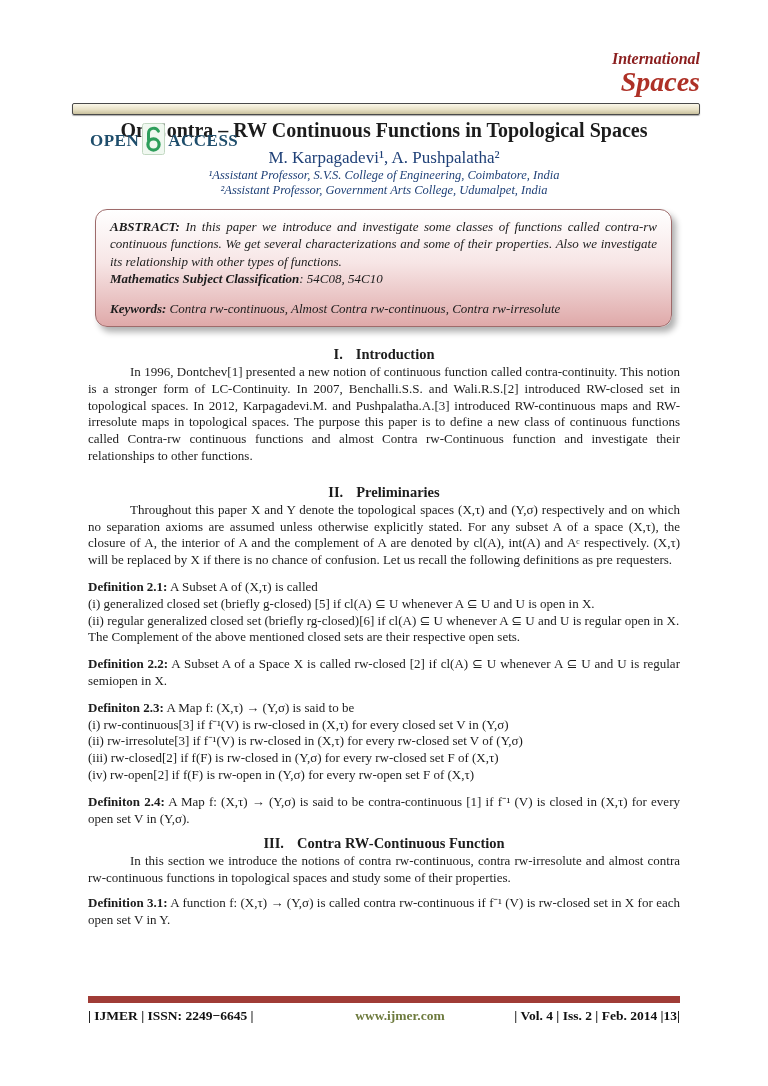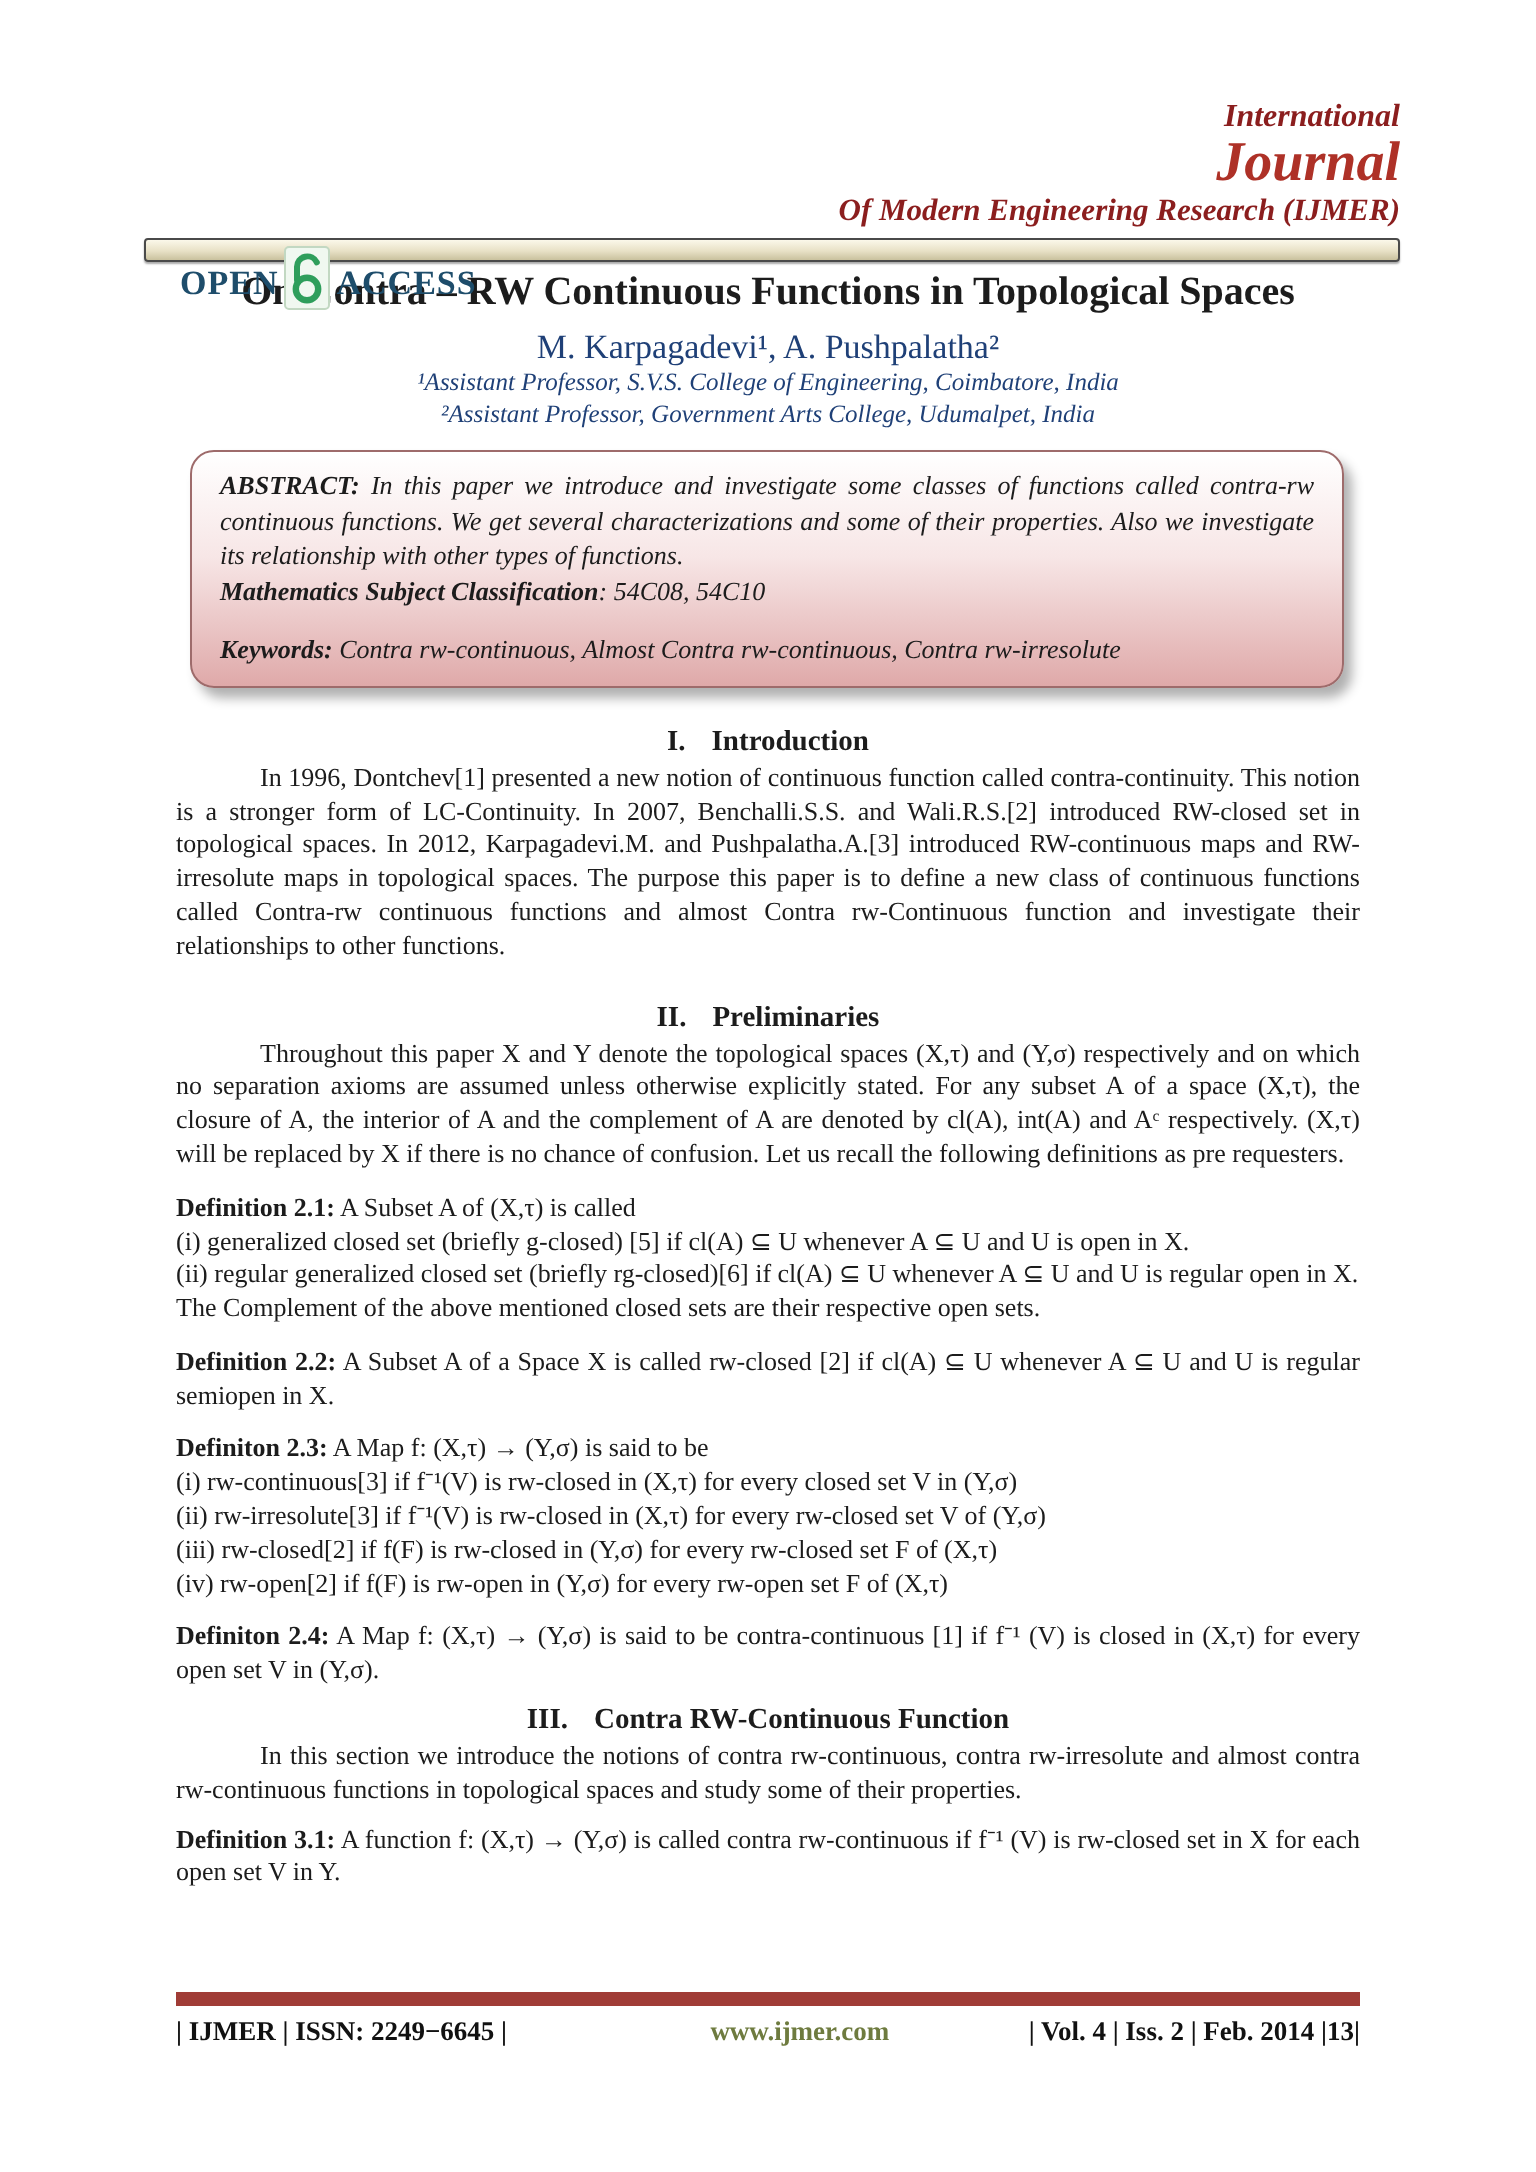--- a/index.html
+++ b/index.html
@@ -70,22 +70,21 @@
         <svg width="23" height="32" viewBox="0 0 23 32">
           <rect x="0.5" y="0.5" width="22" height="31" rx="2" fill="#f0f8f0" stroke="#c2d8c2"></rect>
           <path d="M 6.5 17 L 6.5 10.5 A 5.2 5.2 0 0 1 16.4 8.2" fill="none" stroke="#2e9e5b" stroke-width="3" stroke-linecap="round"></path>
           <circle cx="11.5" cy="21.5" r="5.6" fill="none" stroke="#2e9e5b" stroke-width="3.2"></circle>
         </svg>
       </span>
       <span class="oa-text">ACCESS</span>
     </div>
     <div class="journal-block">
       <div class="jt1">International</div>
-      <div class="jt2">Journal</div>
-      <div class="jt3">Of Modern Engineering Research (IJMER)</div>
+      <div class="jt2">Spaces</div>
     </div>
   </div>
   <div class="beige-bar"></div>
 
   <div class="title">On Contra – RW Continuous Functions in Topological Spaces</div>
   <div class="authors">M. Karpagadevi¹, A. Pushpalatha²</div>
   <div class="affil">¹Assistant Professor, S.V.S. College of Engineering, Coimbatore, India</div>
   <div class="affil">²Assistant Professor, Government Arts College, Udumalpet, India</div>
 
   <div class="abstract-box">

